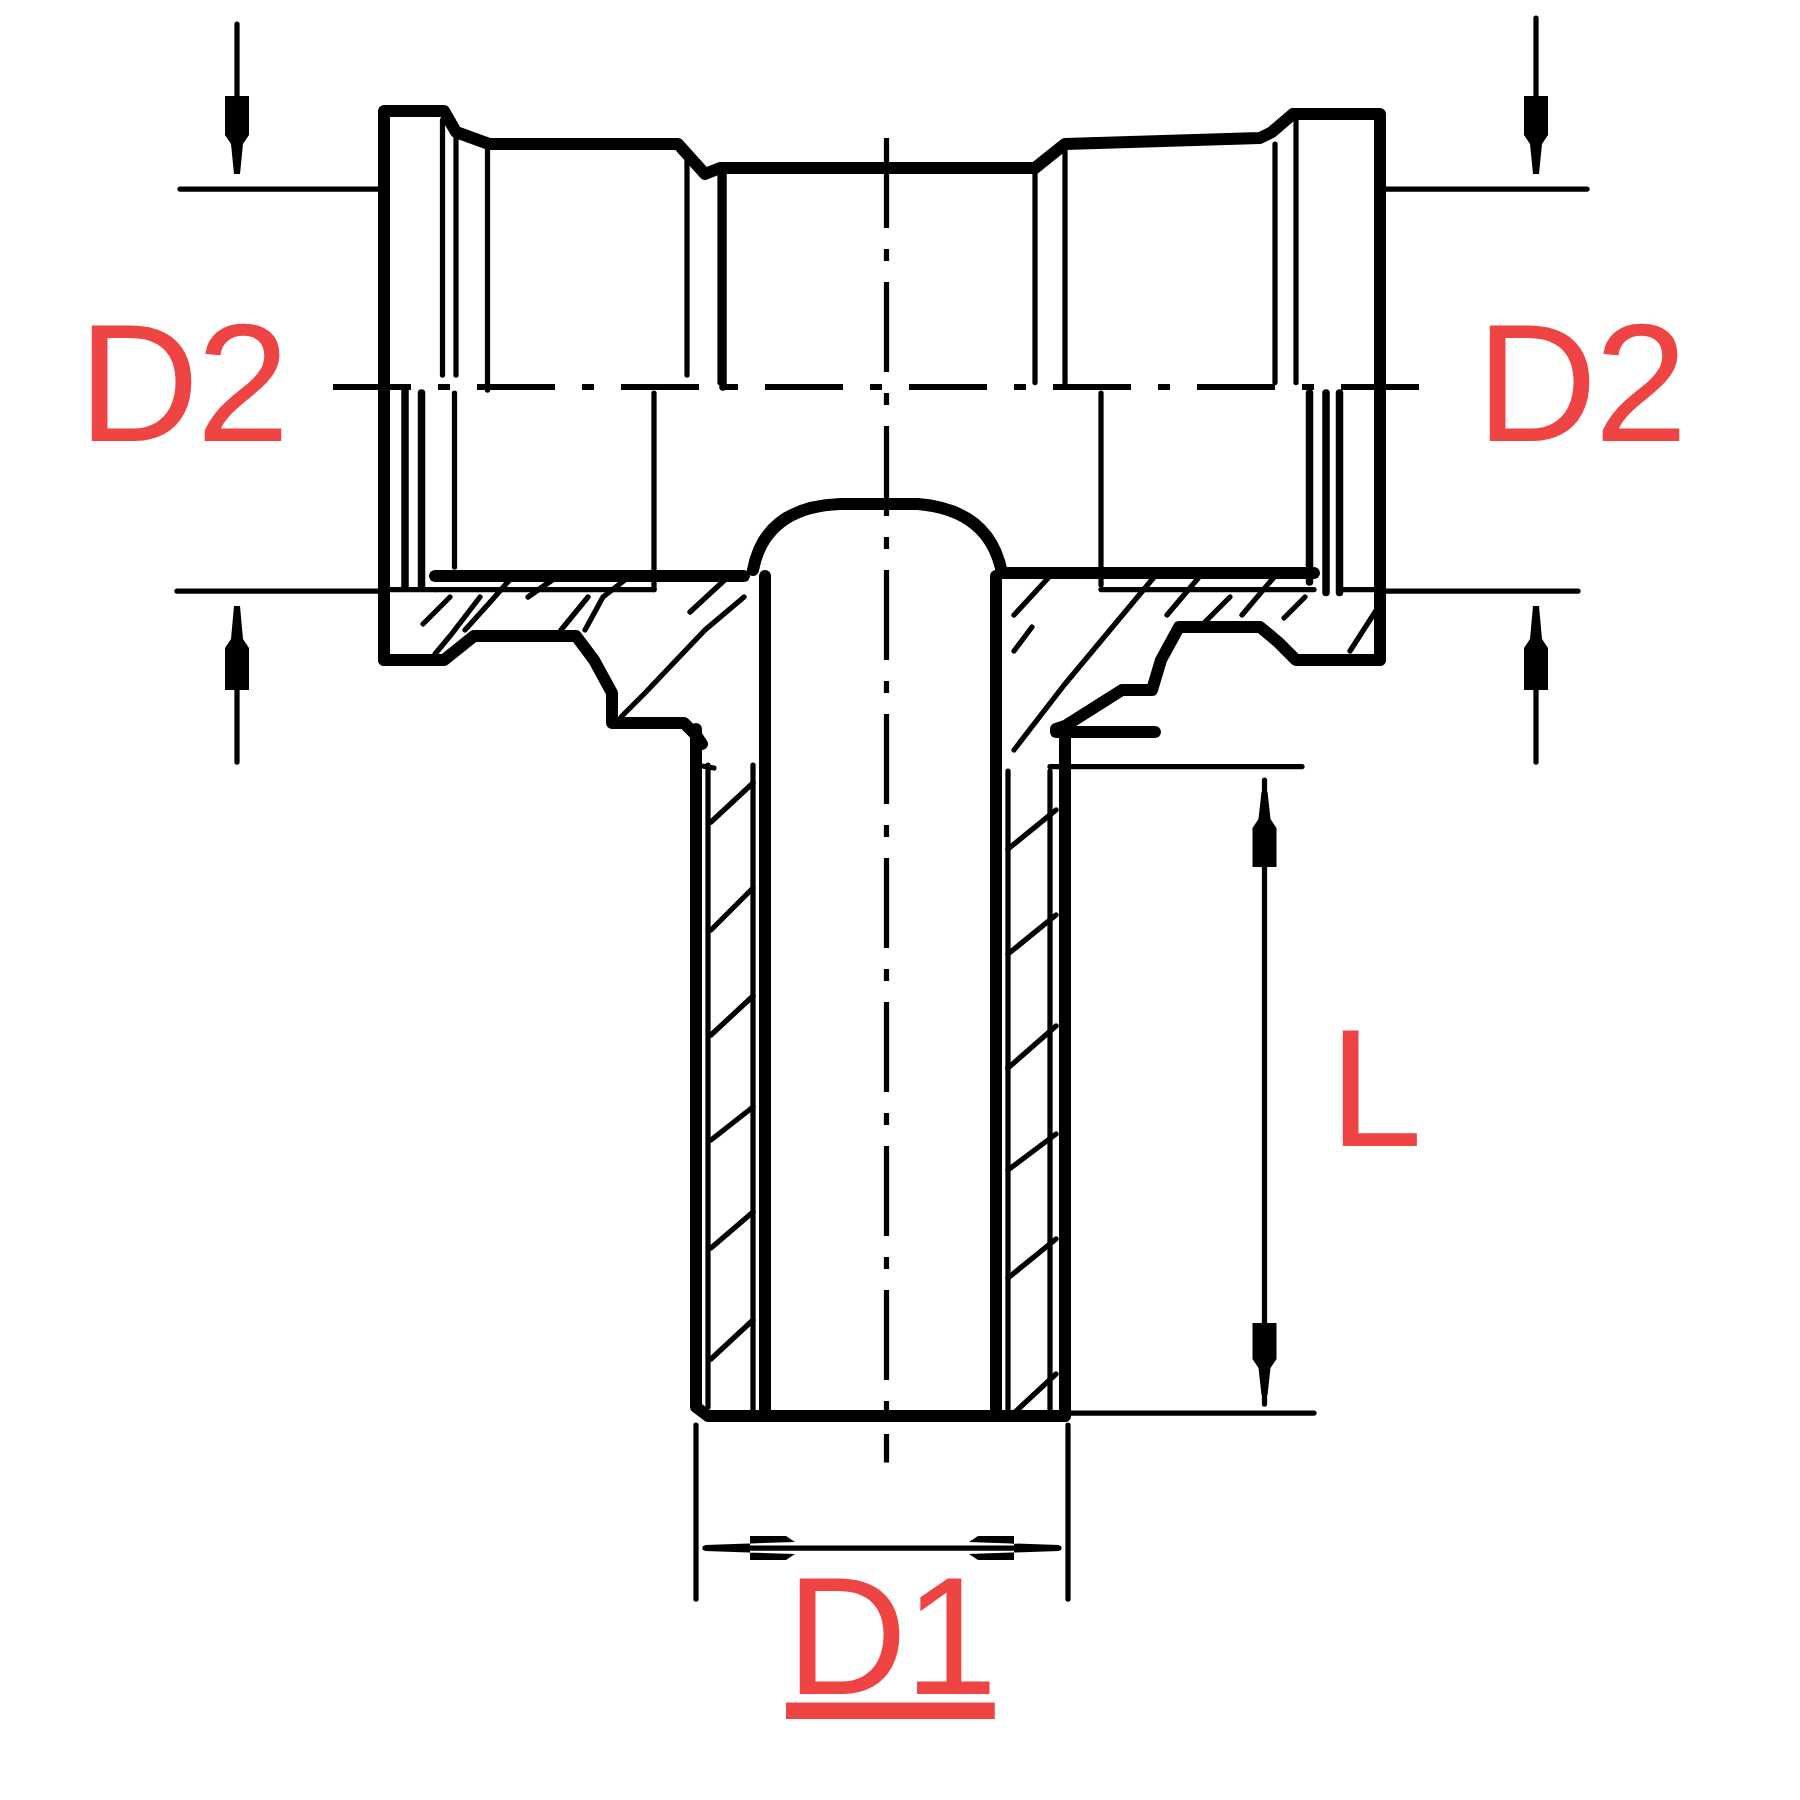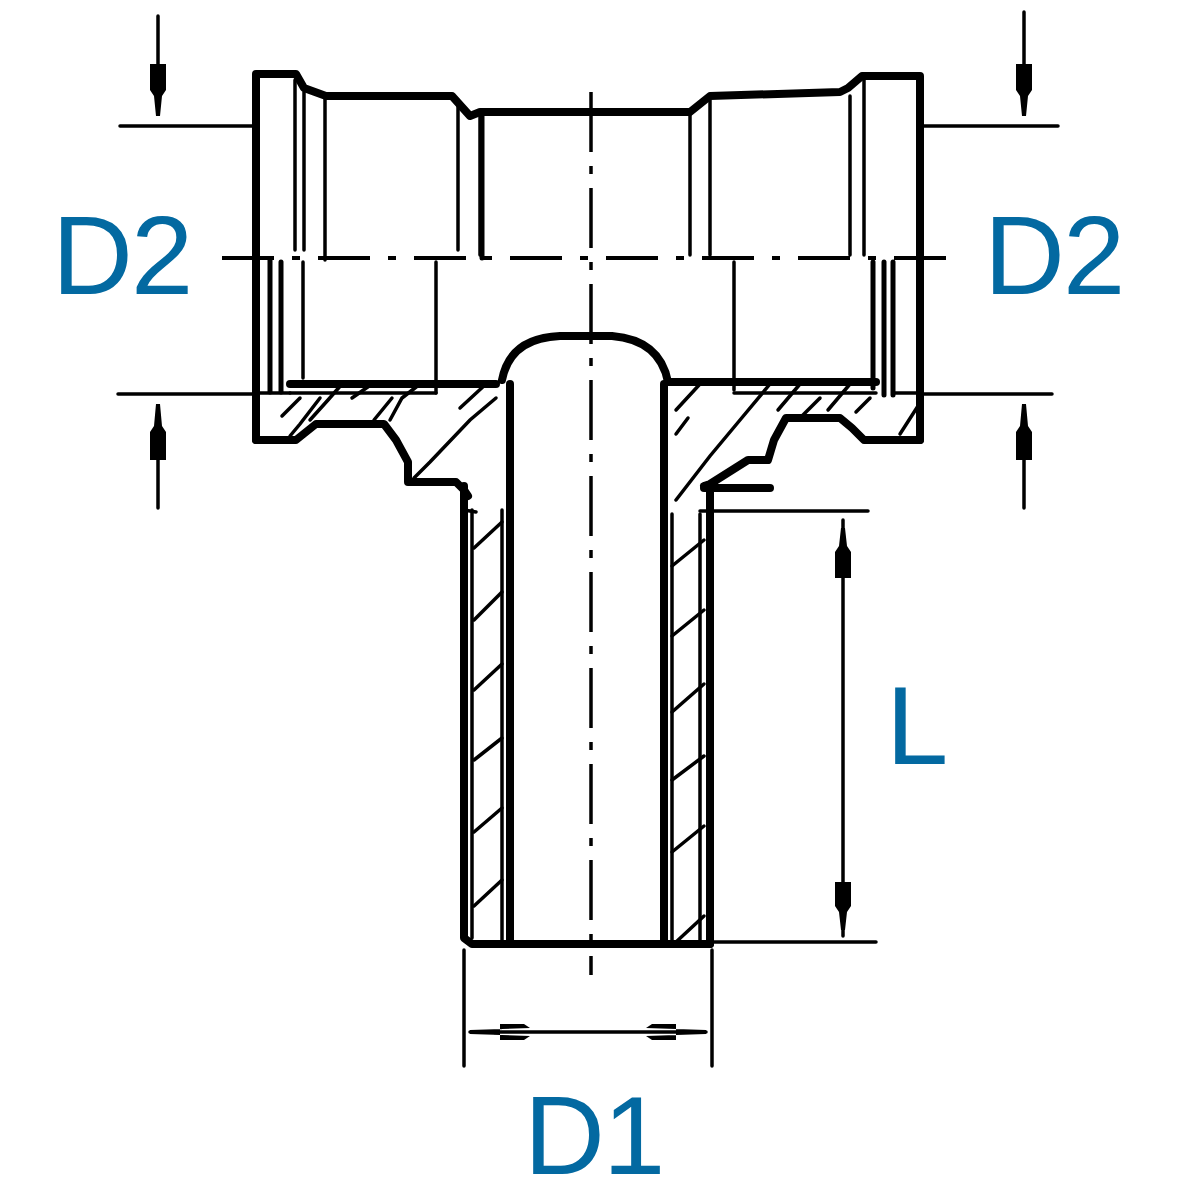--- a/index.html
+++ b/index.html
@@ -3,21 +3,21 @@
   <meta charset="utf-8">
   <style>
     html, body { margin: 0; padding: 0; background: #ffffff; }
     body { width: 1200px; height: 1200px; overflow: hidden; }
     #drawing { position: absolute; left: 0; top: 0; width: 1200px; height: 1200px; }
     .label {
       position: absolute;
       font-family: "Liberation Sans", sans-serif;
       font-size: 112px;
       line-height: 1;
-      color: #0369a1;
+      color: #ef4444;
       letter-spacing: -2px;
     }
     .thick { stroke: #000; stroke-width: 8; fill: none; stroke-linejoin: round; stroke-linecap: round; }
     .med { stroke: #000; stroke-width: 5; fill: none; stroke-linejoin: round; stroke-linecap: round; }
     .thin { stroke: #000; stroke-width: 3.5; fill: none; stroke-linecap: round; }
     .hatch { stroke: #000; stroke-width: 3.5; fill: none; stroke-linecap: round; }
     .center { stroke: #000; stroke-width: 3.5; fill: none; stroke-dasharray: 60 14 8 14; }
     .dash { stroke: #000; stroke-width: 4; fill: none; stroke-dasharray: 52 18 8 18; }
     .arrowhead { fill: #000; }
   </style>
@@ -152,14 +152,14 @@
       <path class="thin" d="M 712 950 L 712 1066"></path>
       <path class="thin" d="M 470 1032 L 706 1032"></path>
       <path class="arrowhead" d="M 500 1024 L 500 1040 L 524 1040 L 530 1036 L 470 1034 L 470 1030 L 530 1028 L 524 1024 Z"></path>
       <path class="arrowhead" d="M 676 1024 L 676 1040 L 652 1040 L 646 1036 L 706 1034 L 706 1030 L 646 1028 L 652 1024 Z"></path>
     </g>
   </svg>
 
   <div class="label" style="left:52px; top:200px;">D2</div>
   <div class="label" style="left:984px; top:200px;">D2</div>
   <div class="label" style="left:886px; top:670px;">L</div>
-  <div class="label" style="left:524px; top:1080px;">D1</div>
+  <div class="label" style="left:524px; top:1035px;text-decoration:underline;">D1</div>
 </div>
 
 </body></html>

